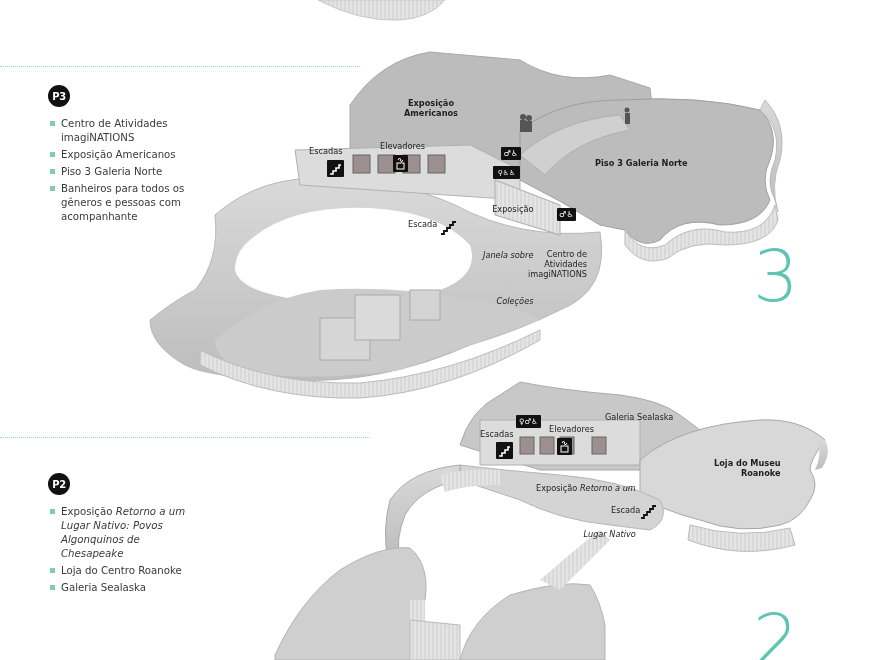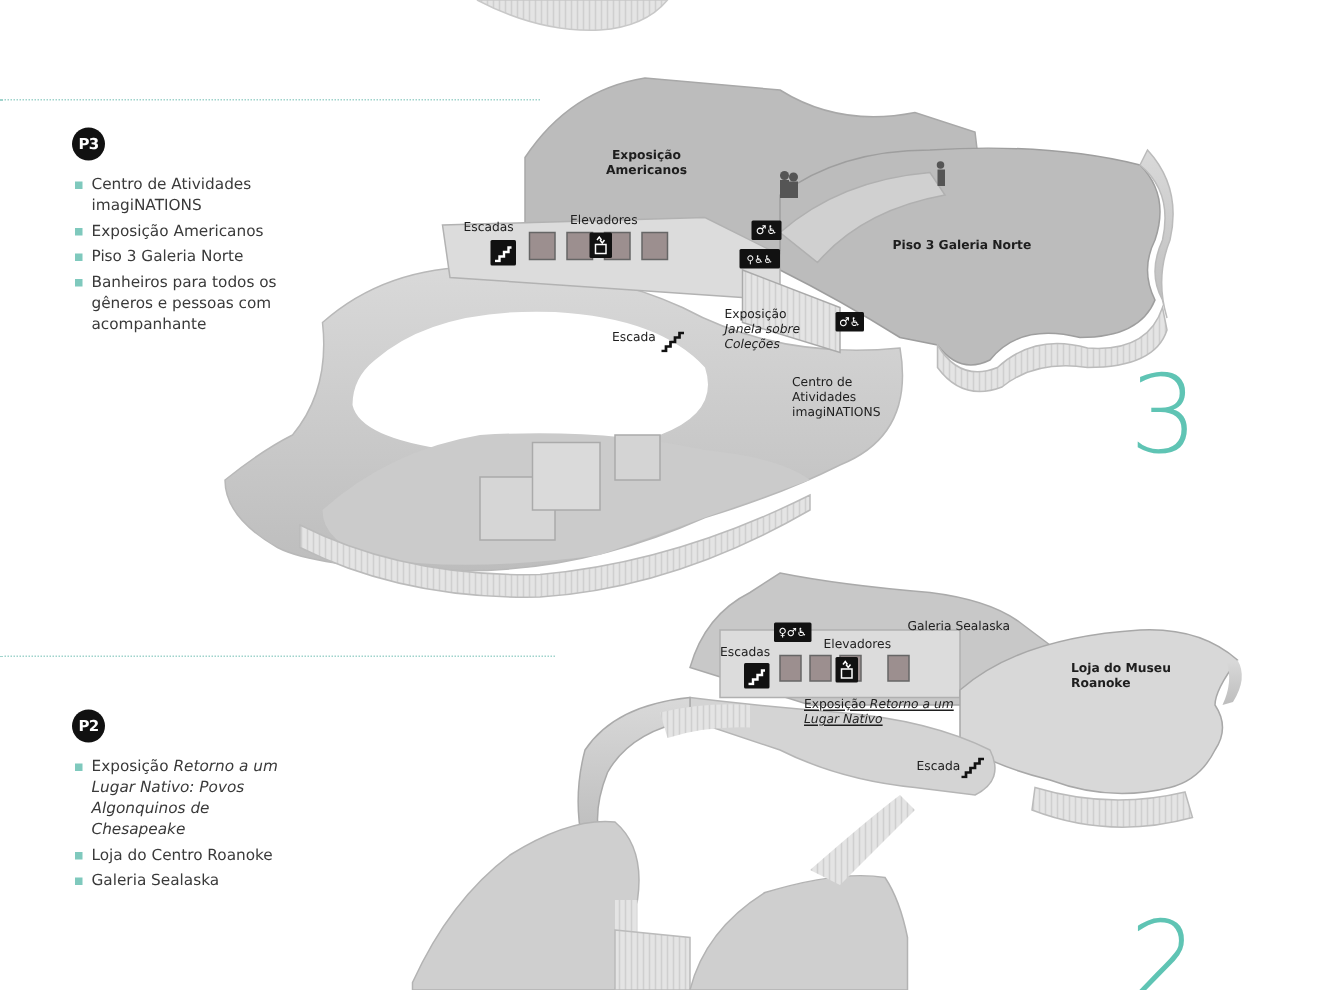--- a/index.html
+++ b/index.html
@@ -7,23 +7,23 @@
     .divider { position:absolute; left:0; height:0; border-top:1px dotted #9fd3cc; }
     .legend { position:absolute; left:48px; width:240px; }
     .legend-head { display:flex; align-items:flex-start;text-align:right; }
     .badge { width:22px; height:22px; border-radius:50%; background:#111; color:#fff; font:bold 10px "DejaVu Sans", sans-serif; display:flex; align-items:center; justify-content:center; margin-right:9px; margin-top:1px; flex-shrink:0; letter-spacing:-0.5px; }
     .legend-title { color:#1a5d75; font:bold 11.5px "DejaVu Sans", sans-serif; line-height:15px; letter-spacing:0.2px; }
     .legend-list { list-style:none; margin:10px 0 0 2px; padding:0; }
     .legend-list li { position:relative; padding-left:11px; font-size:10.2px; line-height:14px; color:#3a3a3a; margin-bottom:3px; }
     .legend-list li::before { content:""; position:absolute; left:0; top:4px; width:5px; height:5px; background:#7fc9bd; }
     .legend-list li i { font-style:italic; }
     .plan { position:absolute; left:0; top:0; }
-    .lbl { position:absolute; font:bold 8.2px "DejaVu Sans", sans-serif; color:#1e1e1e; line-height:10px; white-space:nowrap; }
+    .lbl { position:absolute; font:bold 8.2px "DejaVu Sans", sans-serif; color:#1e1e1e; line-height:10px; white-space:nowrap;text-align:right; }
     .lbl.c { text-align:center; }
-    .lbl .it { font-style:italic; font-weight:normal; }
+    .lbl .it { font-style:italic; font-weight:normal;margin-top:36px; }
     .lbl.plain { font-weight:normal; }
     .icon { position:absolute; background:#111; color:#fff; display:flex; align-items:center; justify-content:center; font-size:9px; border-radius:1px; }
     .floor-num { position:absolute; color:#5fc4b4; font:300 72px "DejaVu Sans", sans-serif; line-height:72px; }
   </style>
 </head>
 <body>
 
 <svg class="plan" width="880" height="660" viewBox="0 0 880 660">
   <defs>
     <pattern id="stripes" width="4" height="4" patternUnits="userSpaceOnUse">
@@ -178,25 +178,25 @@
       <path d="M1 12 L4 12 L4 9 L7 9 L7 6 L10 6 L10 3 L12 3" stroke="#fff" stroke-width="1.6" fill="none"></path>
     </svg>
 </div>
 <div class="lbl plain" style="left:549px; top:424px;">Elevadores</div>
 <div class="icon" style="left:557px; top:438px; width:15px; height:17px;">
   <svg width="11" height="13" viewBox="0 0 11 13">
       <path d="M3 3 L4.5 1 L6 3 M5 3 L6.5 5 L8 3" stroke="#fff" stroke-width="1" fill="none"></path>
       <rect x="2" y="6" width="7" height="6" fill="none" stroke="#fff" stroke-width="1"></rect>
     </svg>
 </div>
-<div class="lbl plain" style="left:536px; top:464px;text-decoration:underline;">
+<div class="lbl plain" style="left:536px; top:483px;">
   <div><span>Exposição</span> <span class="it">Retorno a um</span></div>
   <div class="it">Lugar Nativo</div>
 </div>
-<div class="lbl" style="left:714px; top:440px;">
+<div class="lbl" style="left:714px; top:458px;">
   <div>Loja do Museu</div>
   <div>Roanoke</div>
 </div>
 <div class="lbl plain" style="left:611px; top:505px;">Escada</div>
 <div class="icon" style="left:640px; top:503px; width:18px; height:16px; background:transparent;">
   <svg width="18" height="16" viewBox="0 0 18 16">
       <path d="M1 15 L4 15 L4 12 L7 12 L7 9 L10 9 L10 6 L13 6 L13 3 L16 3" stroke="#111" stroke-width="1.8" fill="none"></path>
     </svg>
 </div>
 <div class="floor-num" style="left:753px; top:604px;">2</div>

